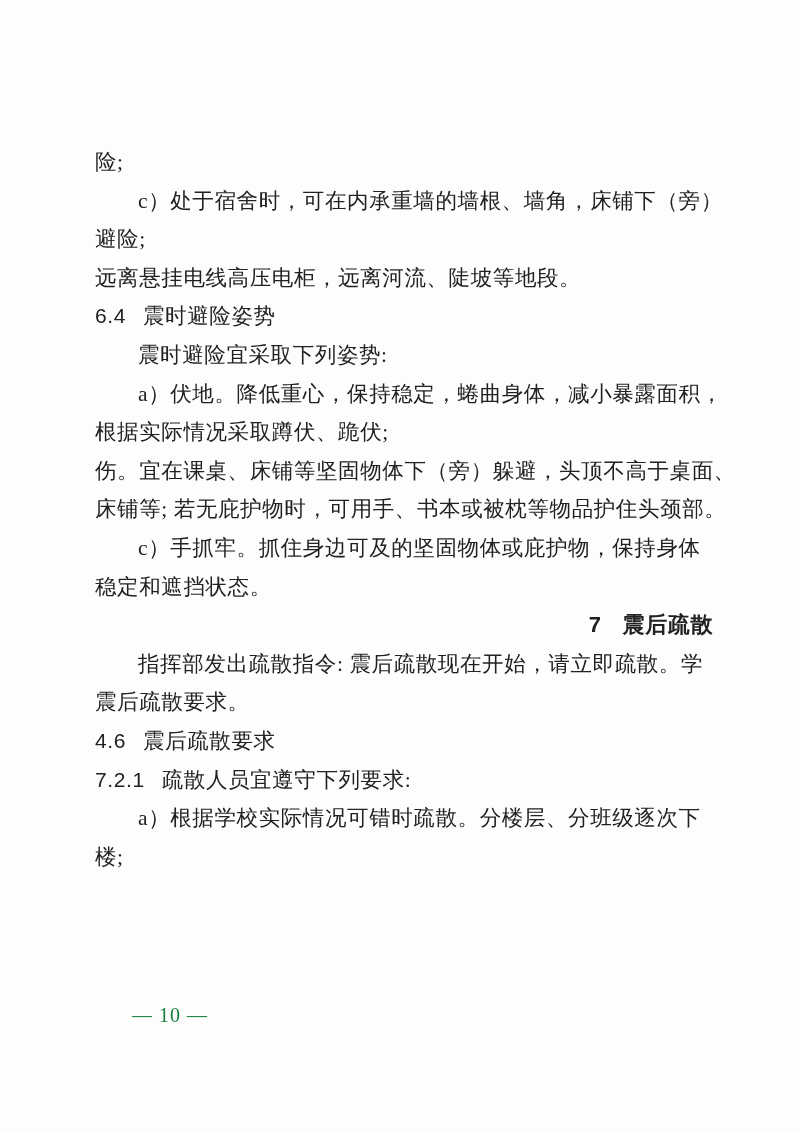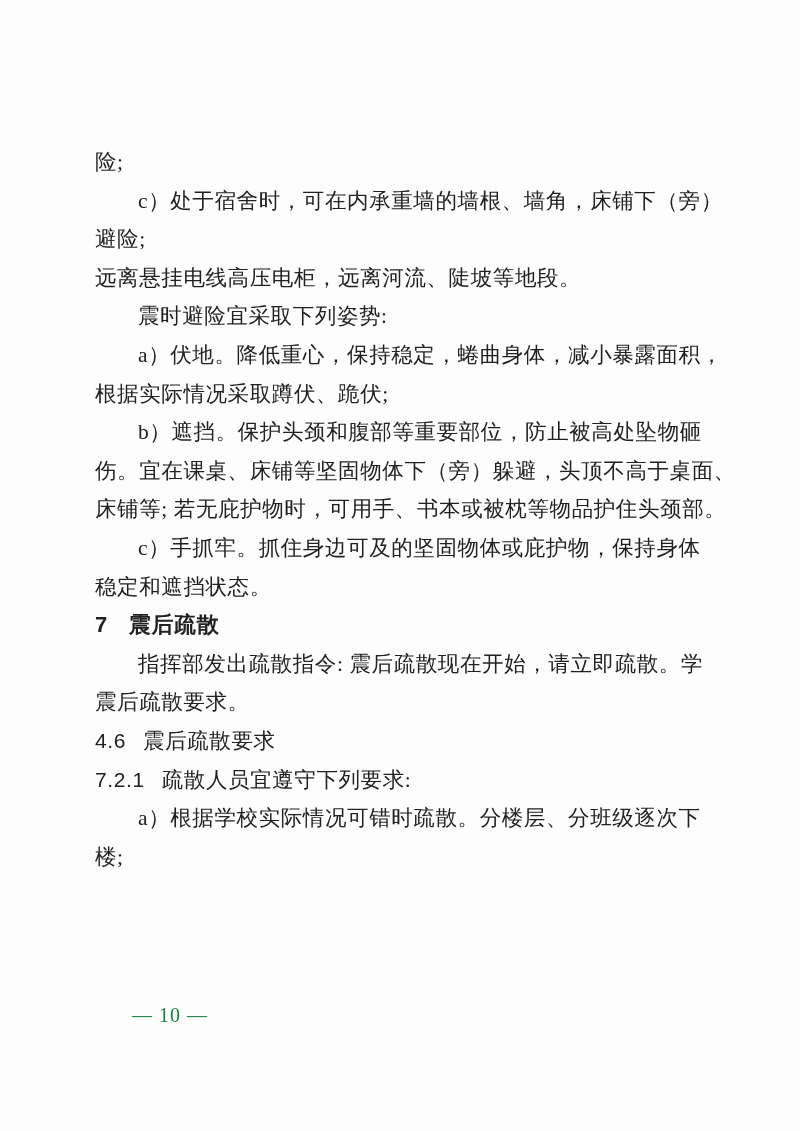--- a/index.html
+++ b/index.html
@@ -33,20 +33,21 @@
   }
   .heading2 .hnum {
     font-family: "Liberation Sans", "DejaVu Sans", sans-serif;
     font-size: 21px;
     margin-right: 17px;
   }
   .heading1 {
     font-family: "Liberation Sans", "DejaVu Sans", sans-serif;
     font-weight: bold;
     font-size: 22px;
+    text-align: right;
   }
   .heading1 .hnum {
     margin-right: 21px;
   }
   .pagenum {
     position: absolute;
     left: 132px;
     top: 1002px;
     font-size: 20px;
     line-height: 27px;
@@ -58,25 +59,27 @@
 <body>
 
 <div class="page">
   <div class="content">
 
     <div class="line cont">险;</div>
     <div class="line para">c）处于宿舍时，可在内承重墙的墙根、墙角，床铺下（旁）</div>
     <div class="line cont">避险;</div>
     <div class="line cont">远离悬挂电线高压电柜，远离河流、陡坡等地段。</div>
 
+    <div class="line heading2">
+      <span class="hnum">6.4</span><span class="htitle">震时避险姿势</span>
+    </div>
 
     <div class="line para">震时避险宜采取下列姿势:</div>
     <div class="line para">a）伏地。降低重心，保持稳定，蜷曲身体，减小暴露面积，</div>
     <div class="line cont">根据实际情况采取蹲伏、跪伏;</div>
-    <div class="line para">b）遮挡。保护头颈和腹部等重要部位，防止被高处坠物砸</div>
     <div class="line cont">伤。宜在课桌、床铺等坚固物体下（旁）躲避，头顶不高于桌面、</div>
     <div class="line cont">床铺等; 若无庇护物时，可用手、书本或被枕等物品护住头颈部。</div>
     <div class="line para">c）手抓牢。抓住身边可及的坚固物体或庇护物，保持身体</div>
     <div class="line cont">稳定和遮挡状态。</div>
 
     <div class="line heading1">
       <span class="hnum">7</span><span class="htitle">震后疏散</span>
     </div>
 
 

